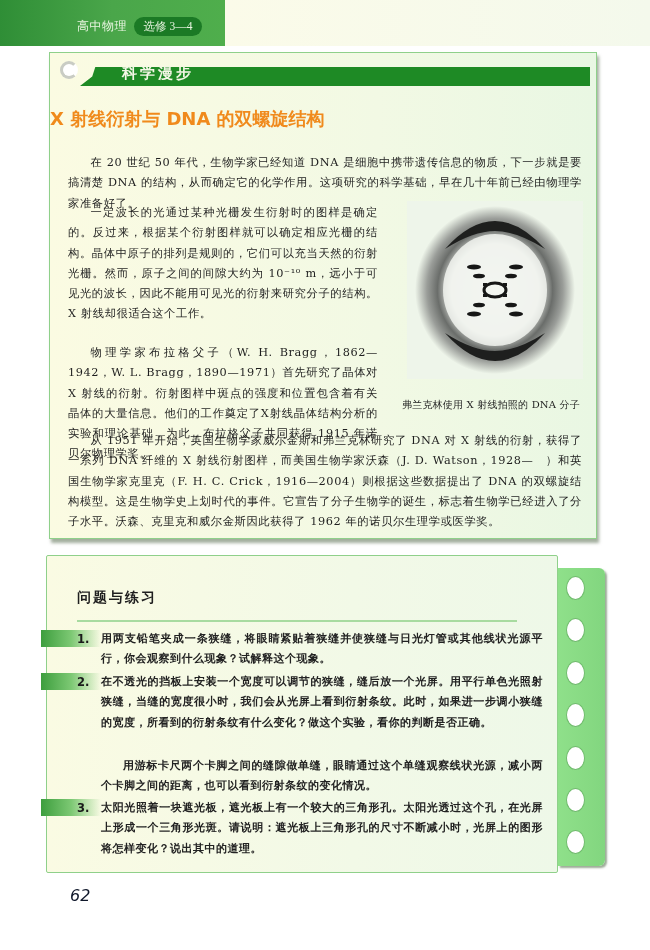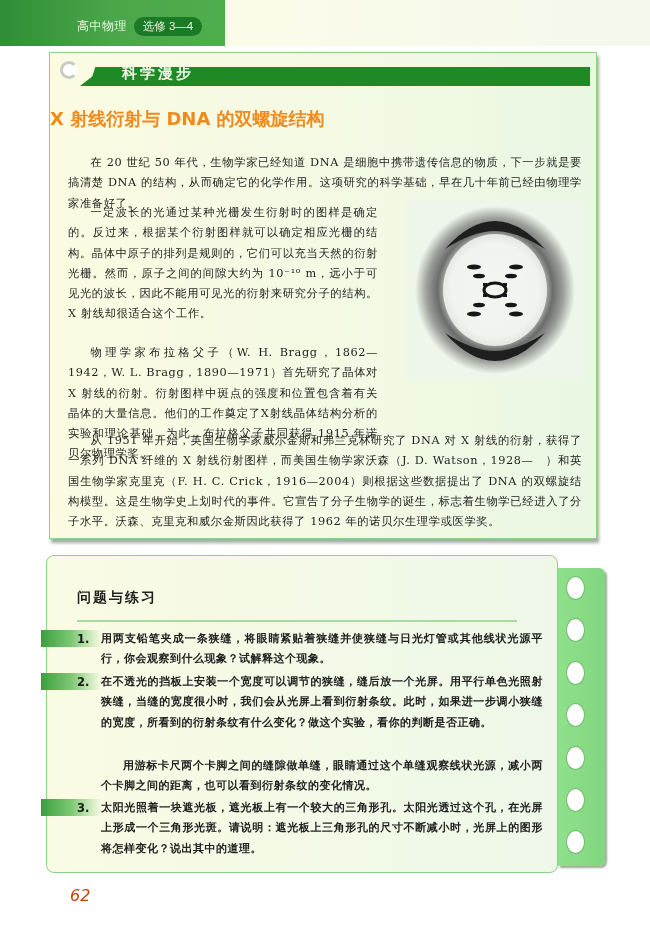--- a/index.html
+++ b/index.html
@@ -11,21 +11,21 @@
     position: absolute; left: 0; top: 0; width: 225px; height: 46px;
     background: linear-gradient(90deg, #2f8e36 0%, #4aa64a 50%, #4fae4c 100%);
   }
   .header-subject {
     position: absolute; left: 77px; top: 18px; font-family: "DejaVu Sans", sans-serif;
     font-size: 12px; color: #e8f5e0; letter-spacing: 0.5px;
   }
   .header-pill {
     position: absolute; left: 134px; top: 17px; width: 68px; height: 19px;
     background: #1b7a25; border-radius: 10px;
-    font-family: Liberation Sans, sans-serif; font-size: 11.5px; color: #e8f5e0;
+    font-family: Liberation Serif, serif; font-size: 11.5px; color: #e8f5e0;
     text-align: center; line-height: 19px;
   }
   .page-bg-top {
     position: absolute; left: 225px; top: 0; width: 425px; height: 46px;
     background: linear-gradient(90deg, #fbfbe9, #f4f9ec);
   }
 
   
   .science-box {
     position: absolute; left: 49px; top: 52px; width: 548px; height: 487px;
@@ -67,21 +67,21 @@
   .figure svg { display: block; }
   .figure-caption {
     position: absolute; left: 336px; top: 345px; width: 210px; text-align: center;
     font-size: 10px; color: #1f1f1f; letter-spacing: 0.2px;
   }
 
   
   .exercise-box {
     position: absolute; left: 46px; top: 555px; width: 512px; height: 318px;
     background: linear-gradient(90deg, #fafbe3 0%, #f2f9e7 60%, #eef8e8 100%);
-    border: 1px solid #8fd08a; border-radius: 8px;
+    border: 1px solid #8fd08a; border-radius: 2px;
   }
   .tab-strip {
     position: absolute; left: 558px; top: 568px; width: 47px; height: 298px;
     background: linear-gradient(90deg, #8fe08a, #82d67f);
     border-radius: 0 6px 6px 0;
     box-shadow: 2px 2px 2px rgba(60,90,50,0.5);
   }
   .tab-hole {
     position: absolute; left: 8px; width: 19px; height: 24px; border-radius: 50%;
     background: #ffffff; border: 1px solid #6fbb6c;
@@ -103,21 +103,21 @@
     font-size: 11.5px; color: #1a1a1a;
   }
   .q-text {
     position: absolute; left: 54px; width: 442px; font-size: 11px; line-height: 20.3px;
     text-align: justify; letter-spacing: 0.5px; font-weight: bold; color: #222;
   }
   .q-note { text-indent: 2em; }
 
   .page-number {
     position: absolute; left: 70px; top: 886px; font-family: "DejaVu Sans", sans-serif;
-    font-style: italic; font-size: 16px; color: #c2410c;
+    font-style: italic; font-size: 16px; color: #0f172a;
   }
 </style>
 </head>
 <body>
 
 <div class="page-bg-top"></div>
 <div class="header-band">
   <span class="header-subject">高中物理</span>
   <span class="header-pill">选修 3—4</span>
 </div>
@@ -159,20 +159,21 @@
         <ellipse cx="67" cy="113" rx="7" ry="2.5"></ellipse>
         <ellipse cx="109" cy="113" rx="7" ry="2.5"></ellipse>
         <ellipse cx="88" cy="89" rx="11" ry="7" fill="none" stroke="#161616" stroke-width="3"></ellipse>
         <rect x="76" y="82" width="4" height="3"></rect>
         <rect x="96" y="82" width="4" height="3"></rect>
         <rect x="76" y="93" width="4" height="3"></rect>
         <rect x="96" y="93" width="4" height="3"></rect>
       </g>
     </svg>
   </div>
+  <p class="figure-caption">弗兰克林使用 X 射线拍照的 DNA 分子</p>
 
   <p class="para p4">从 1951 年开始，英国生物学家威尔金斯和弗兰克林研究了 DNA 对 X 射线的衍射，获得了一系列 DNA 纤维的 X 射线衍射图样，而美国生物学家沃森（J. D. Watson，1928—　）和英国生物学家克里克（F. H. C. Crick，1916—2004）则根据这些数据提出了 DNA 的双螺旋结构模型。这是生物学史上划时代的事件。它宣告了分子生物学的诞生，标志着生物学已经进入了分子水平。沃森、克里克和威尔金斯因此获得了 1962 年的诺贝尔生理学或医学奖。</p>
 </section>
 
 <div class="tab-strip">
   <div class="tab-hole" style="top:8px"></div>
   <div class="tab-hole" style="top:50px"></div>
   <div class="tab-hole" style="top:93px"></div>
   <div class="tab-hole" style="top:135px"></div>
   <div class="tab-hole" style="top:178px"></div>

